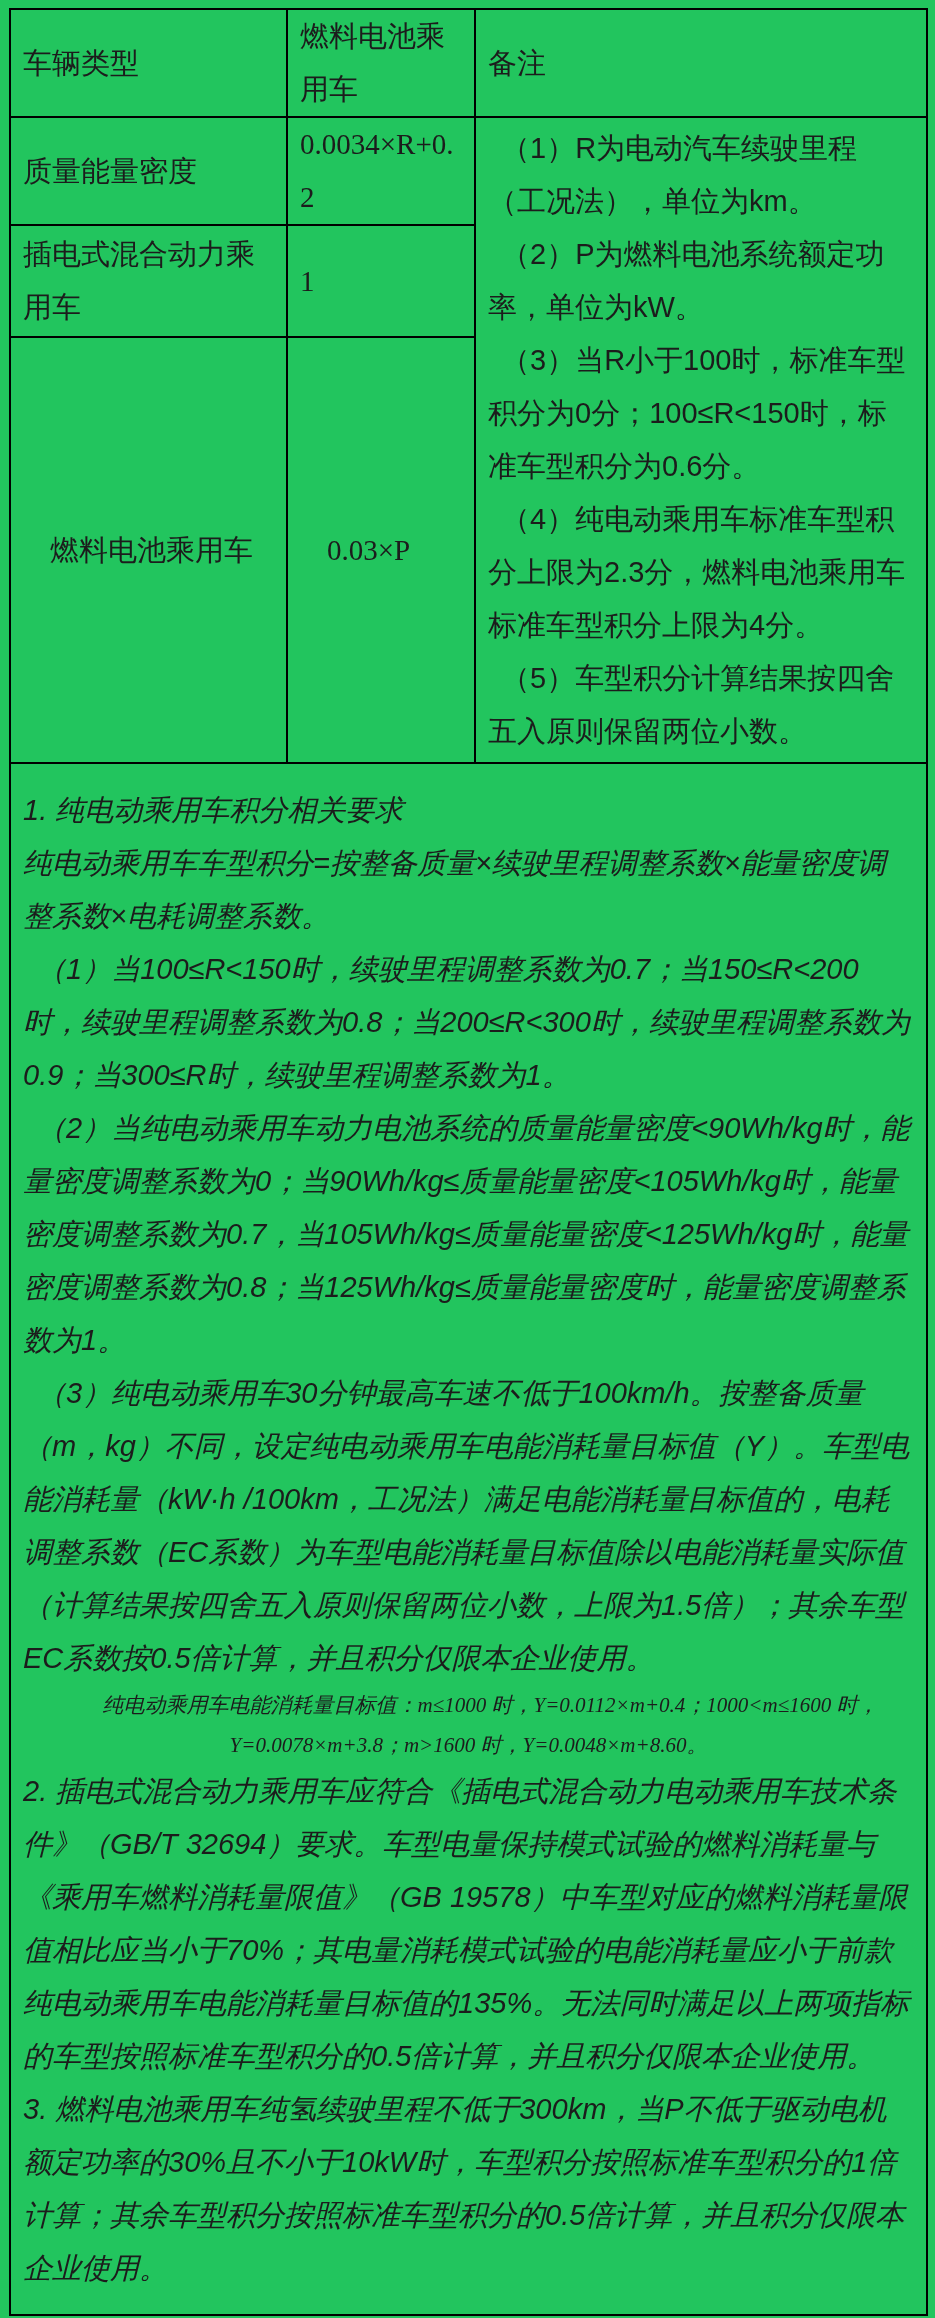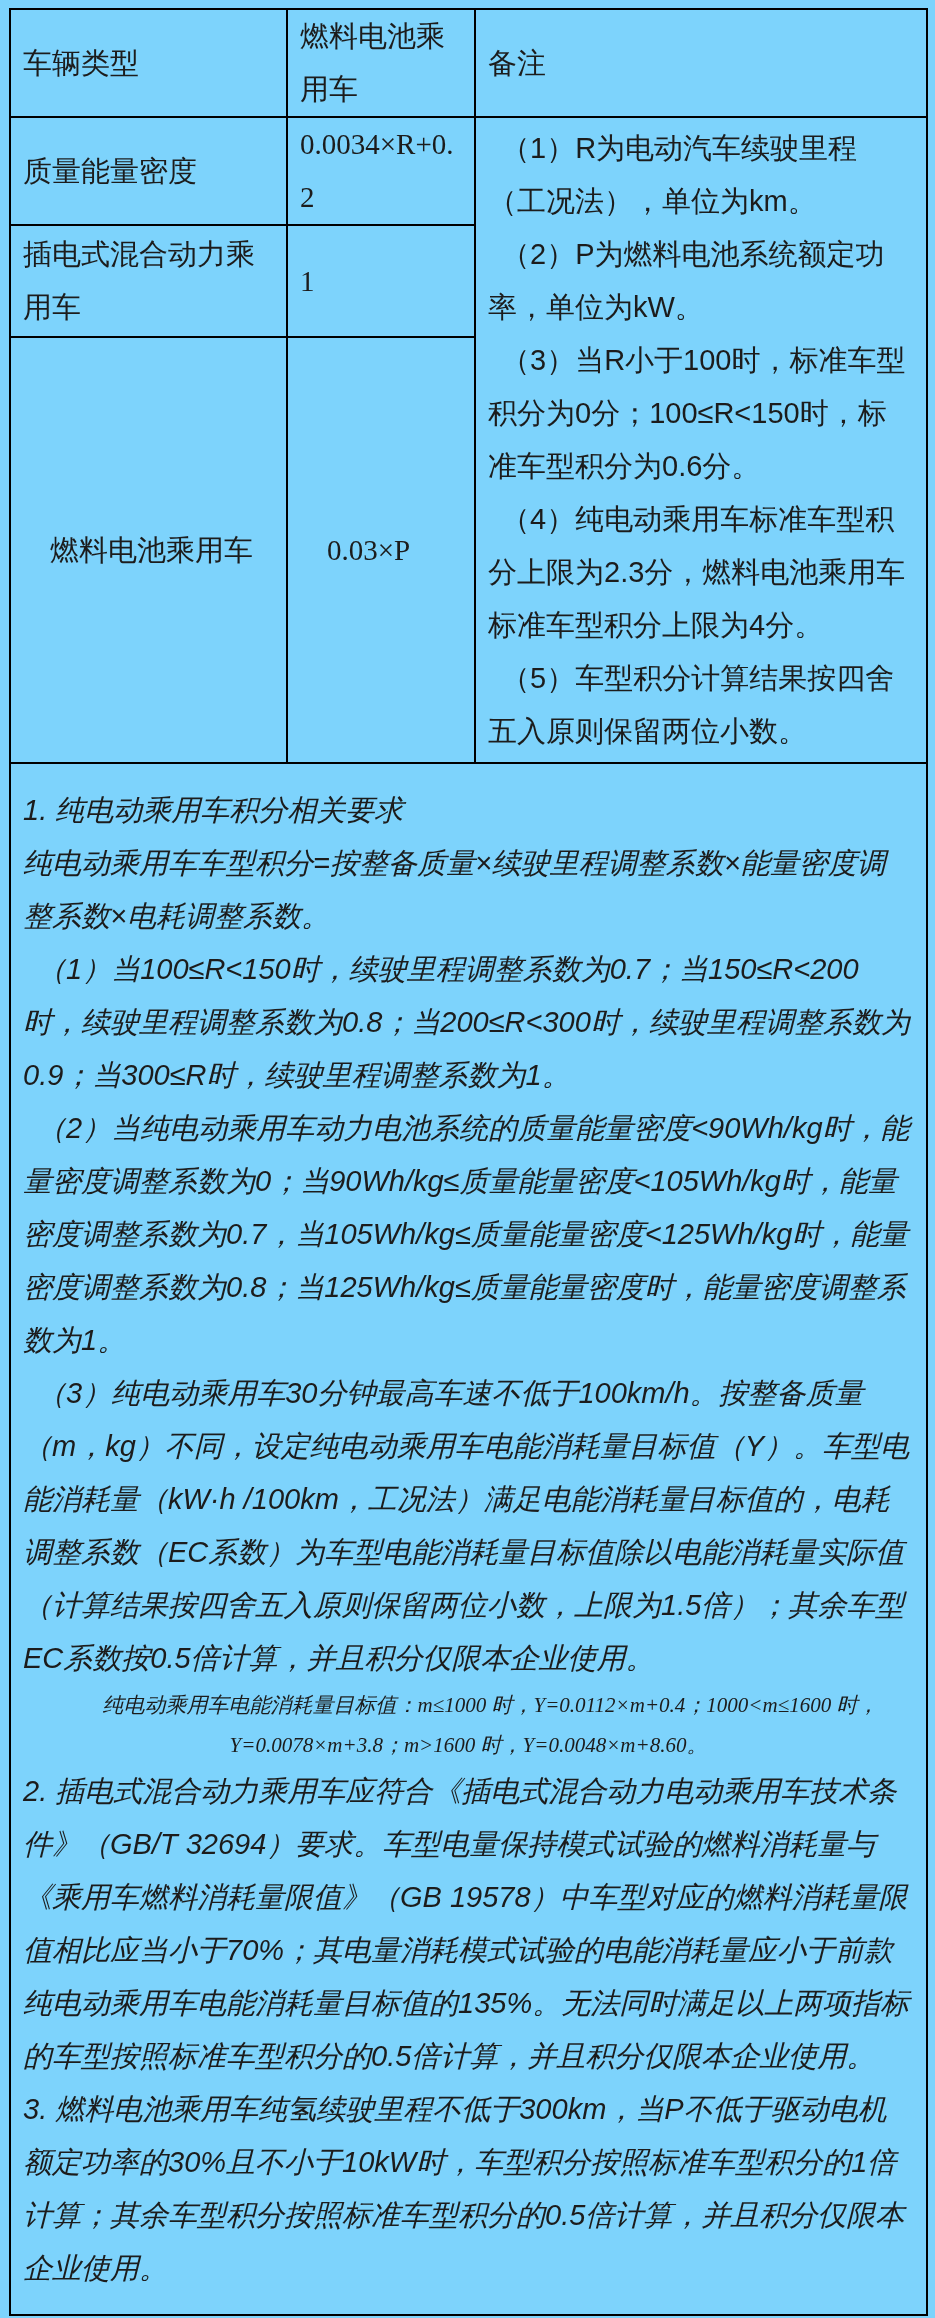--- a/index.html
+++ b/index.html
@@ -9,21 +9,21 @@
   }
   body {
     width: 935px;
     height: 2318px;
     overflow: hidden;
   }
   .page {
     position: relative;
     width: 935px;
     height: 2318px;
-    background: #7dd3fc;
+    background: #22c55e;
     font-family: "Liberation Sans", "DejaVu Sans", sans-serif;
     color: #1c1c1c;
   }
   table.doc {
     position: absolute;
     left: 9px;
     top: 8px;
     width: 917px;
     border-collapse: collapse;
     table-layout: fixed;

